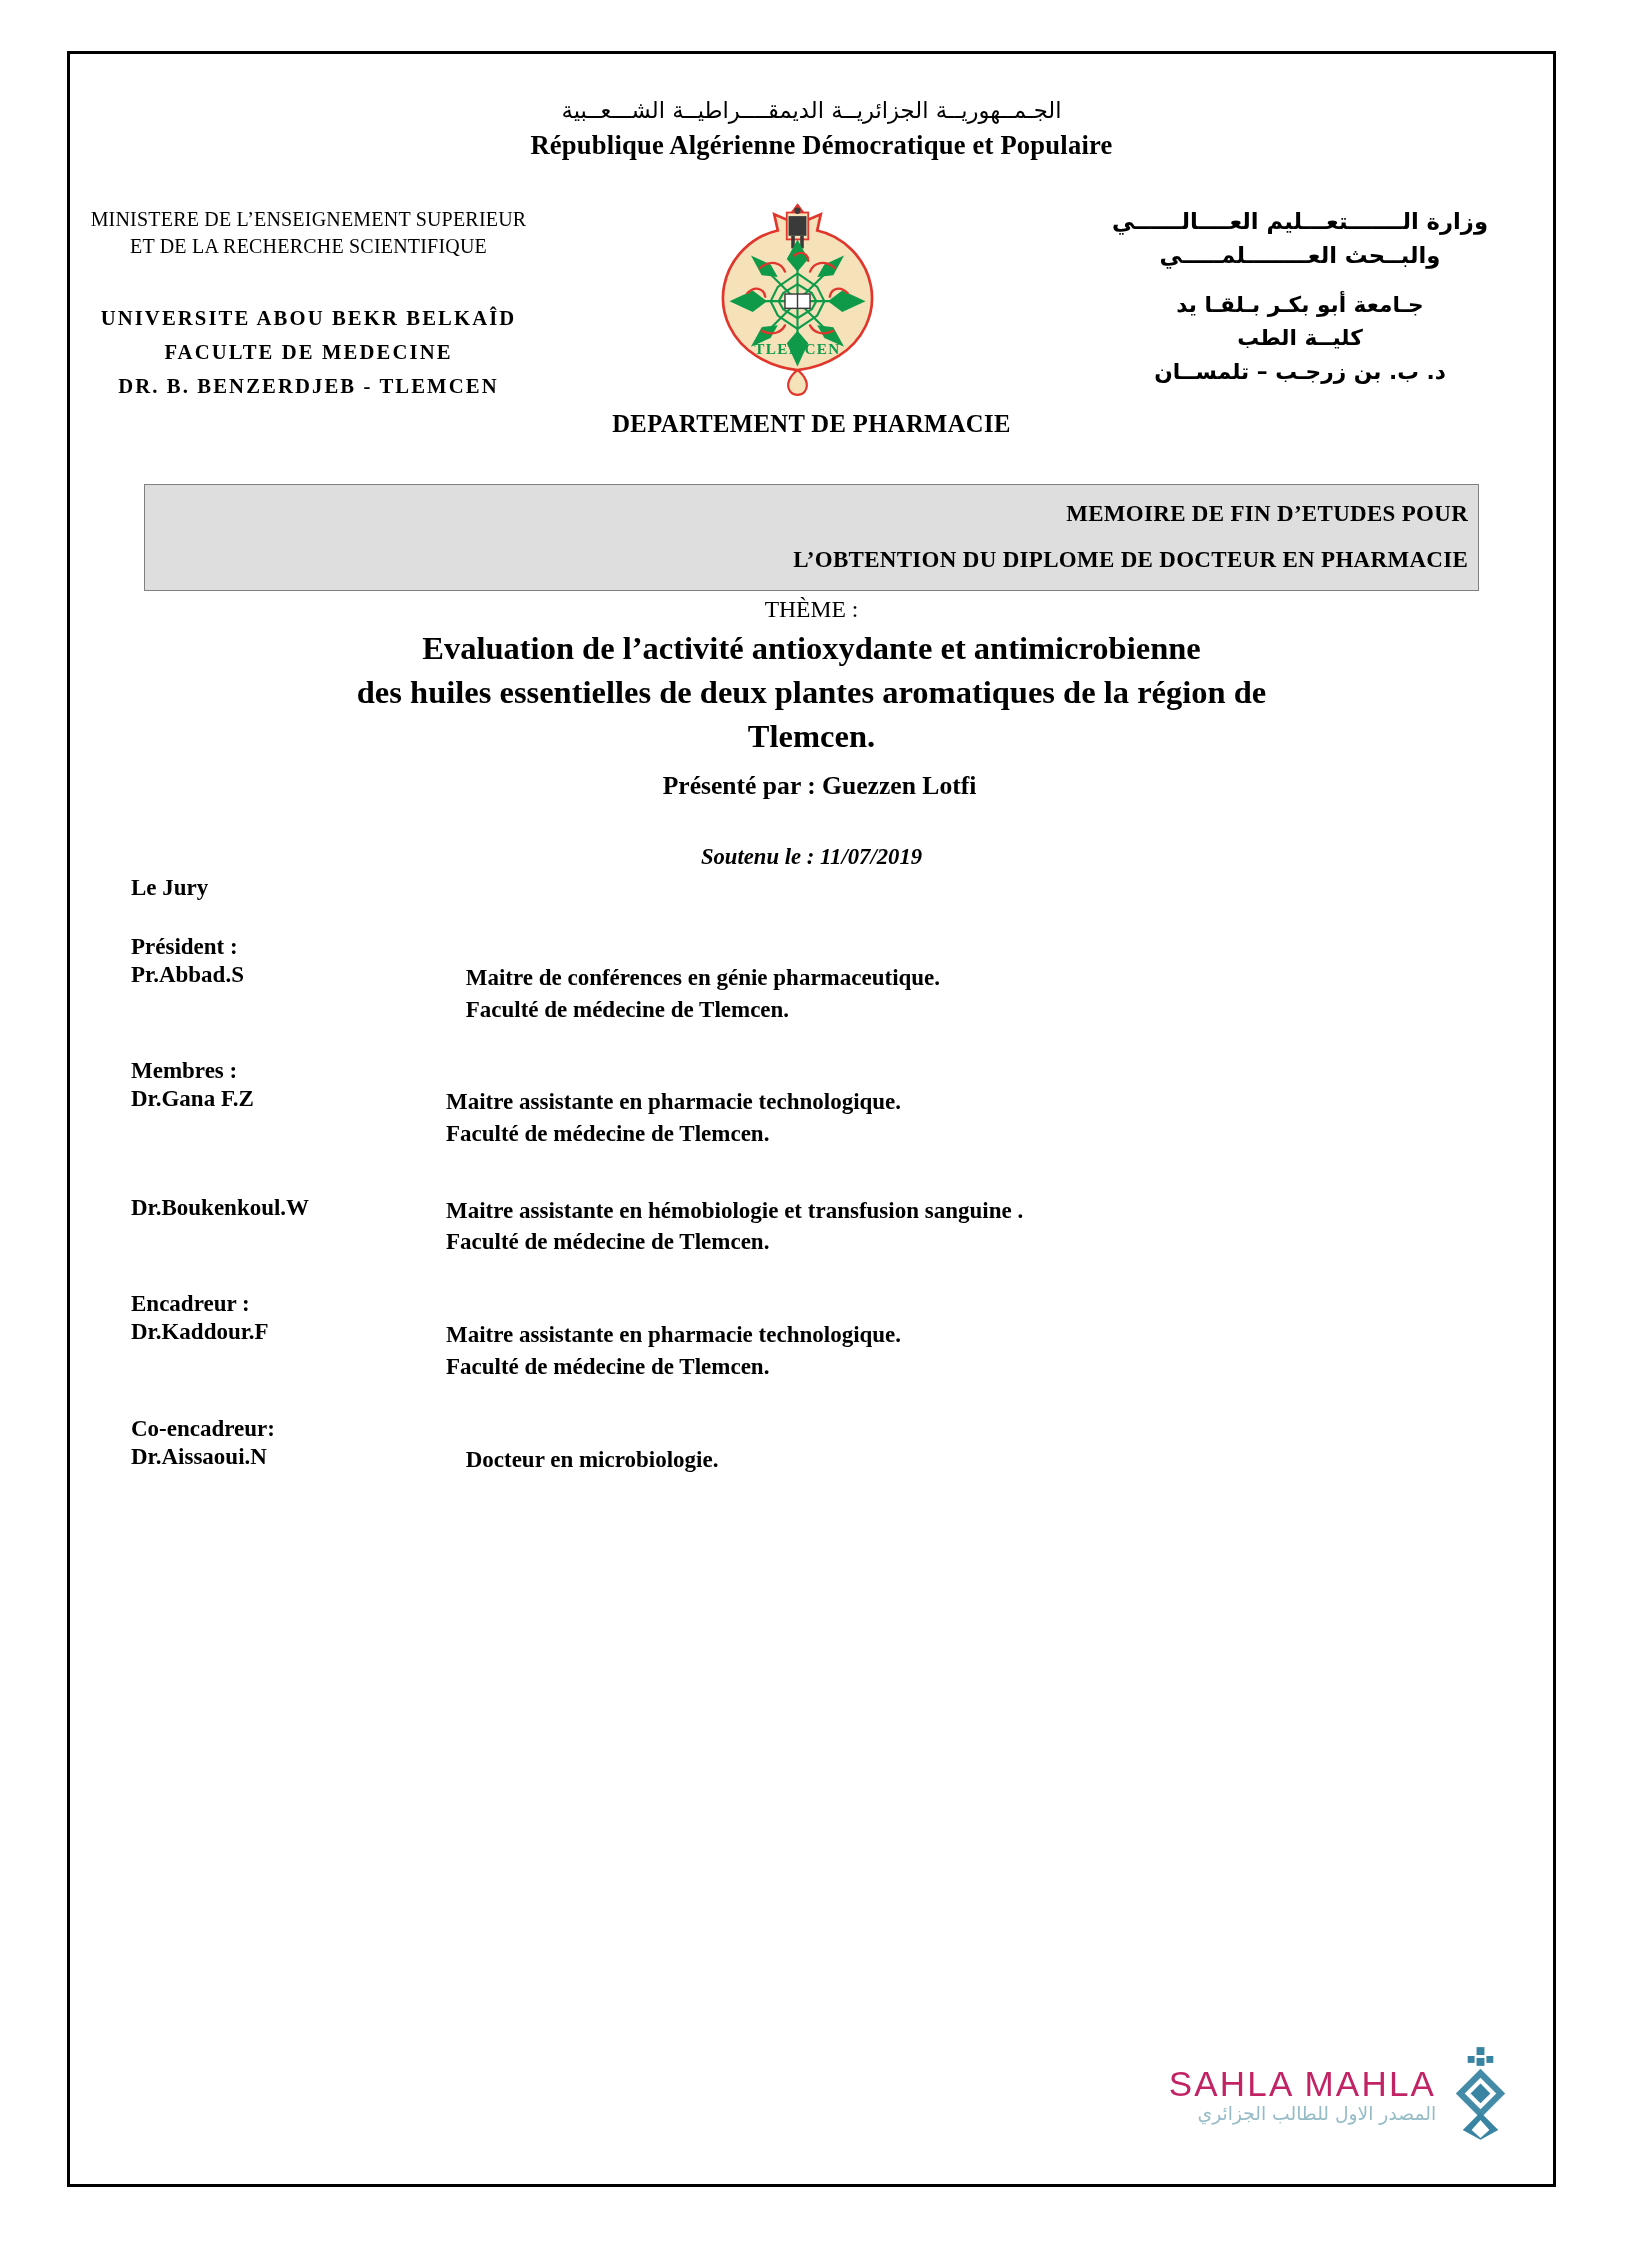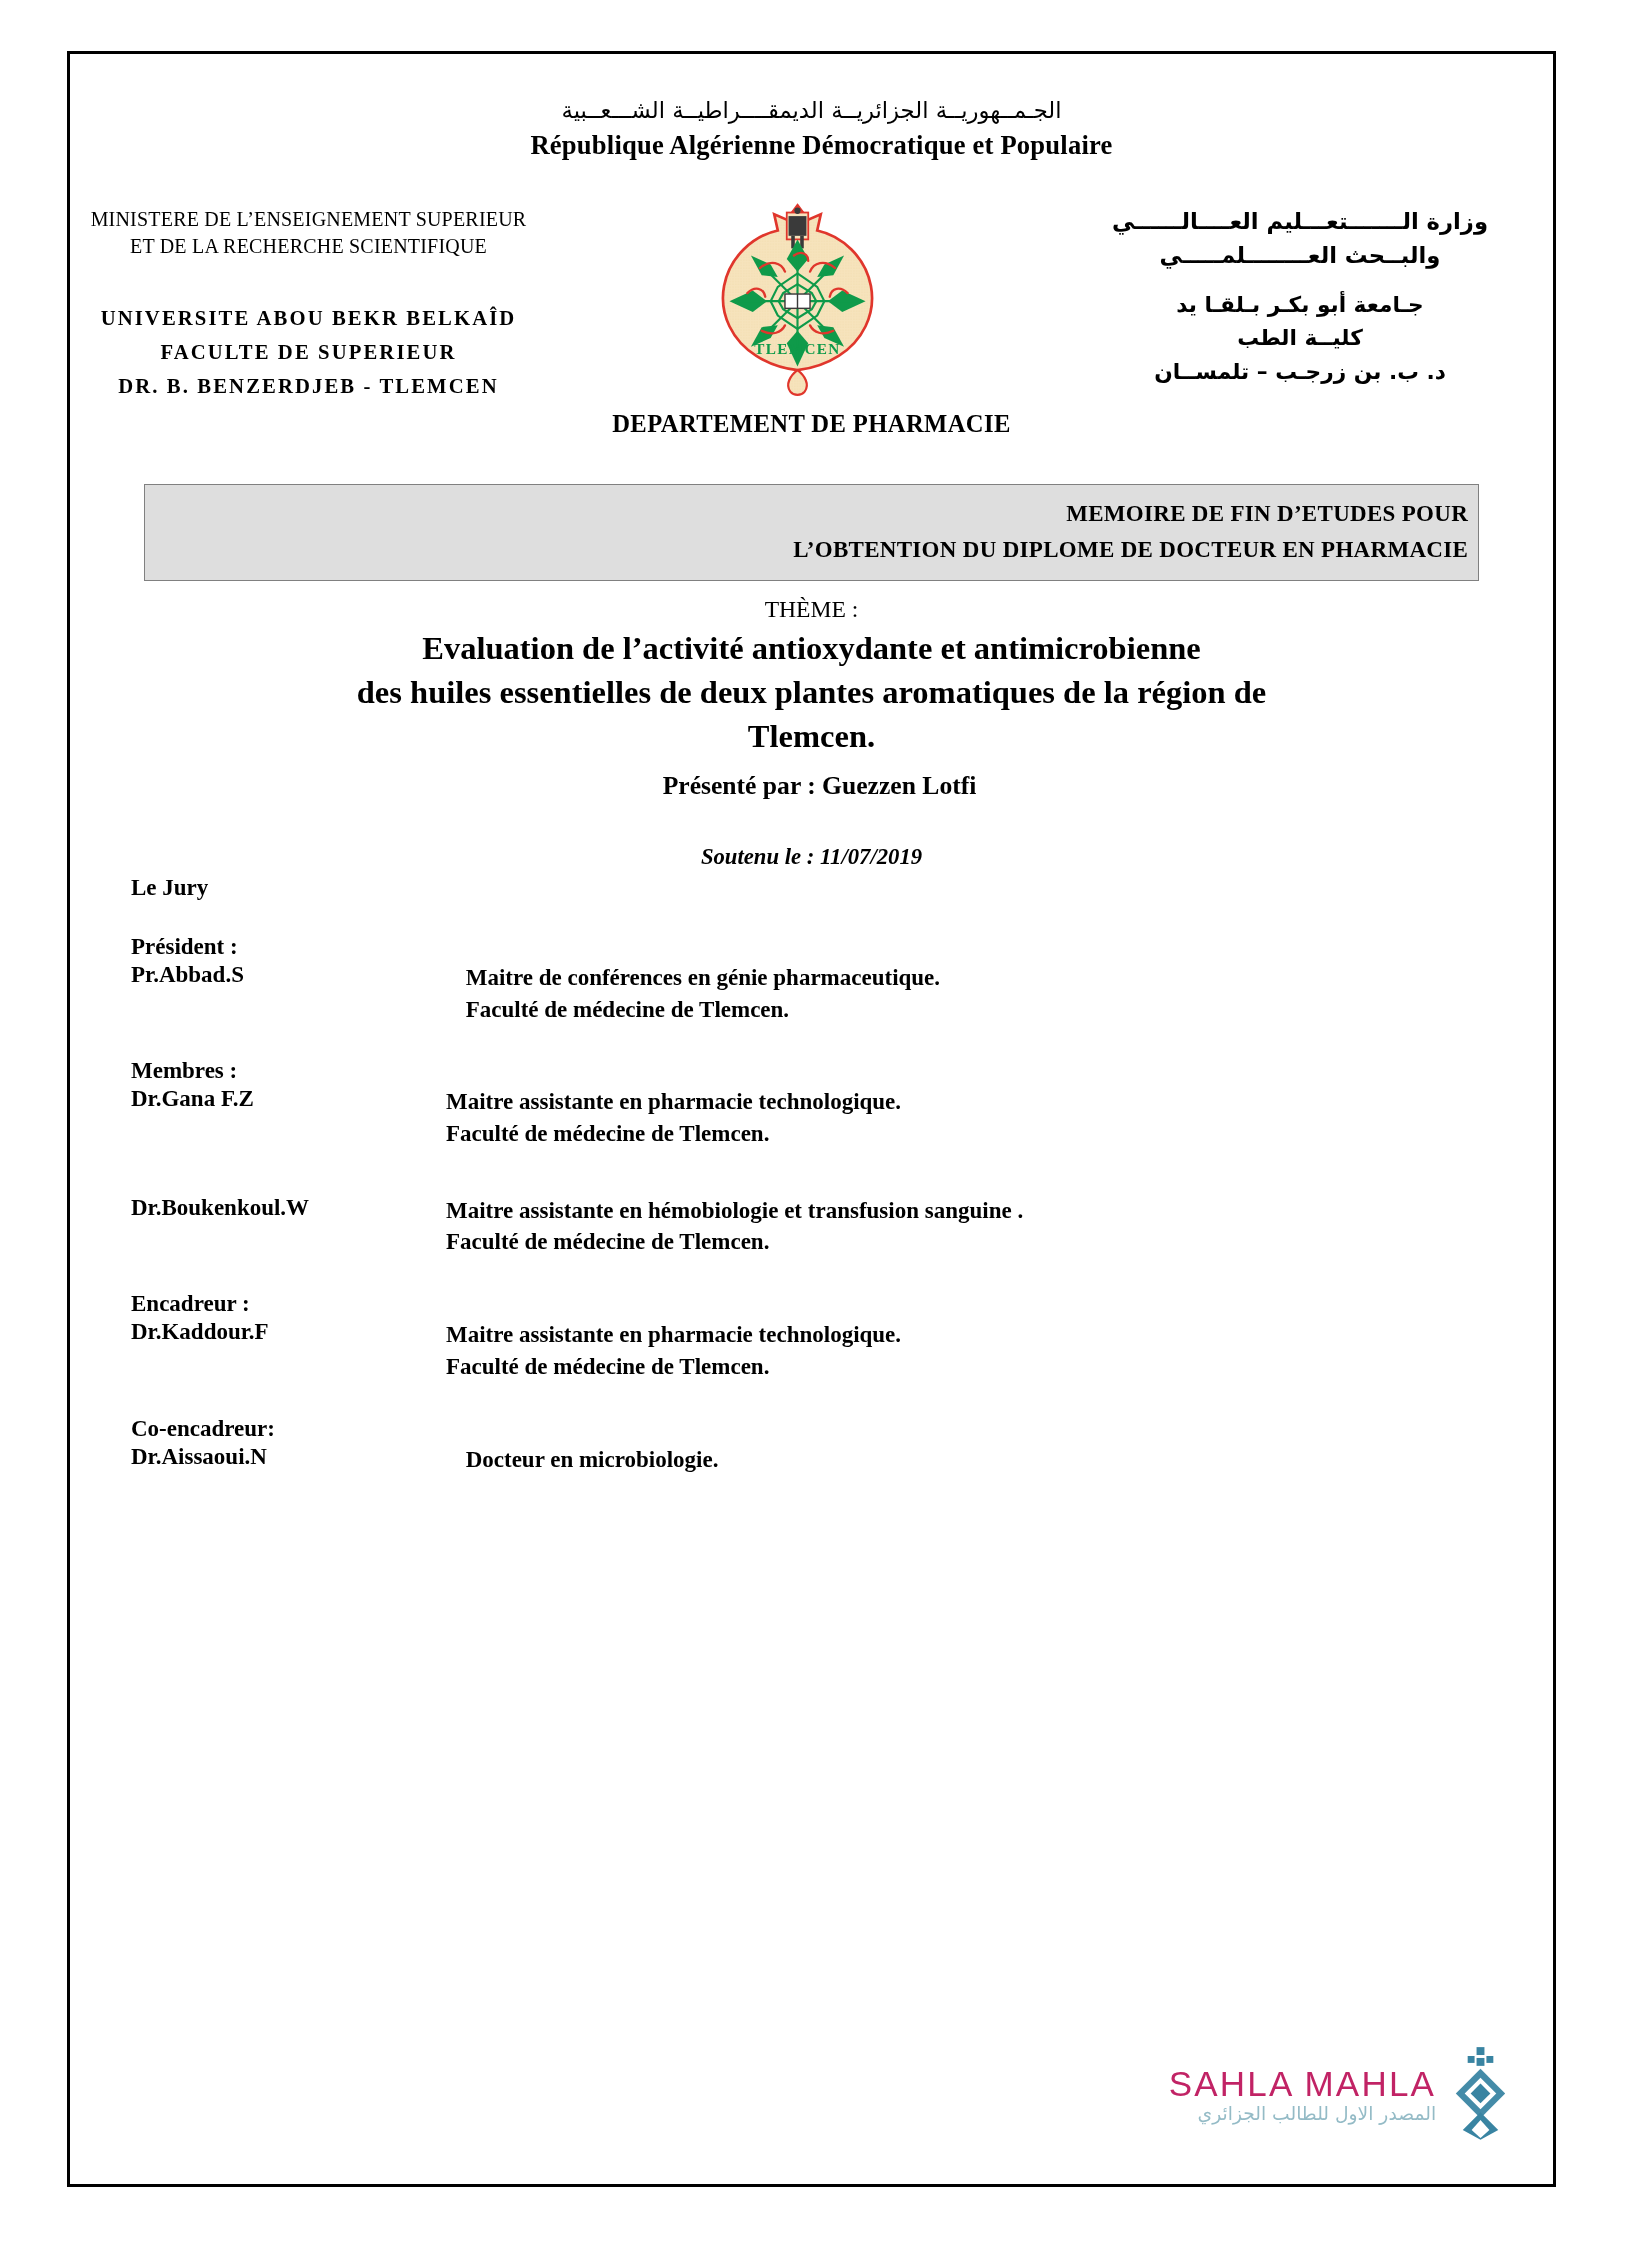--- a/index.html
+++ b/index.html
@@ -107,21 +107,21 @@
     position:absolute;
     left:77px;top:448px;
     width:1335px;
     background:#dedede;
     border:1px solid #808080;
     box-sizing:border-box;
     text-align:right;
     padding:15.8px 9.9px 17.7px 9.9px;
   }
   .memoire .l1{font-size:23px;font-weight:bold;letter-spacing:0.3px;}
-  .memoire .l2{font-size:23px;font-weight:bold;letter-spacing:0.3px;margin-top:10px;}
+  .memoire .l2{font-size:23px;font-weight:bold;letter-spacing:0.3px;margin-top:20px;}
 
   
   .theme-label{
     position:absolute;left:0;top:560px;width:1489px;
     text-align:center;font-size:23.6px;
   }
   .theme-title{
     position:absolute;left:59px;top:591px;width:1371px;
     text-align:center;font-size:32.5px;font-weight:bold;
     line-height:1.35;
@@ -191,21 +191,21 @@
 
   <div class="band">
 
     <div class="band-left">
       <div class="ministry">
         <div>MINISTERE DE L’ENSEIGNEMENT SUPERIEUR</div>
         <div>ET DE LA RECHERCHE SCIENTIFIQUE</div>
       </div>
       <div class="univ">
         <div>UNIVERSITE ABOU BEKR BELKAÎD</div>
-        <div>FACULTE DE SUPERIEUR</div>
+        <div>FACULTE DE MEDECINE</div>
         <div>DR. B. BENZERDJEB - TLEMCEN</div>
       </div>
     </div>
 
     <div class="band-mid">
       <div class="logo-wrap">
         <svg viewBox="0 0 200 220" width="187" height="197">
           <defs>
             <pattern id="dots" width="3" height="3" patternUnits="userSpaceOnUse">
               <rect width="3" height="3" fill="#f6e3bc"></rect>

